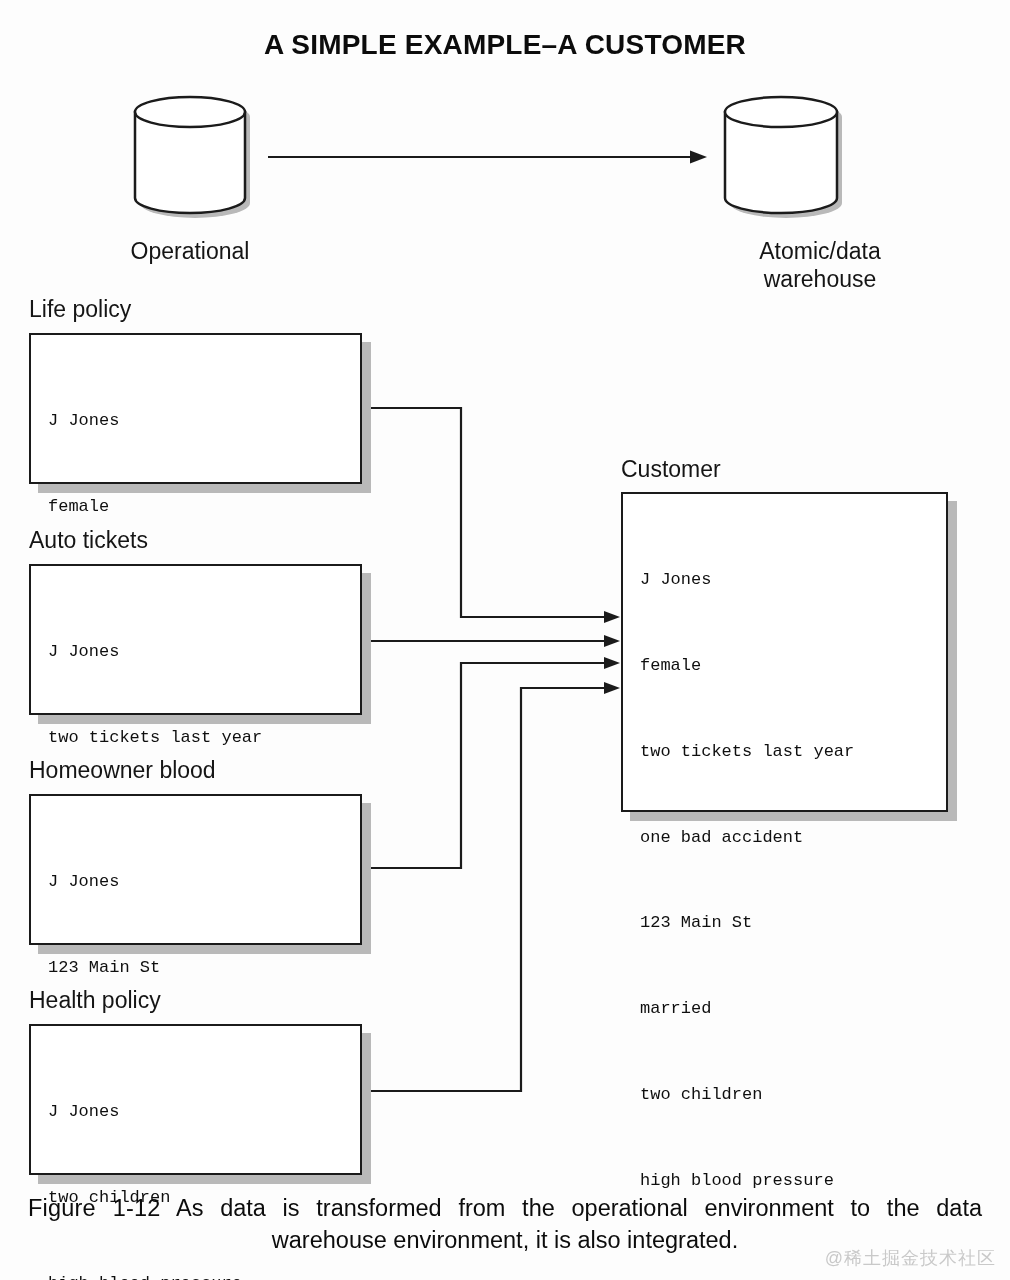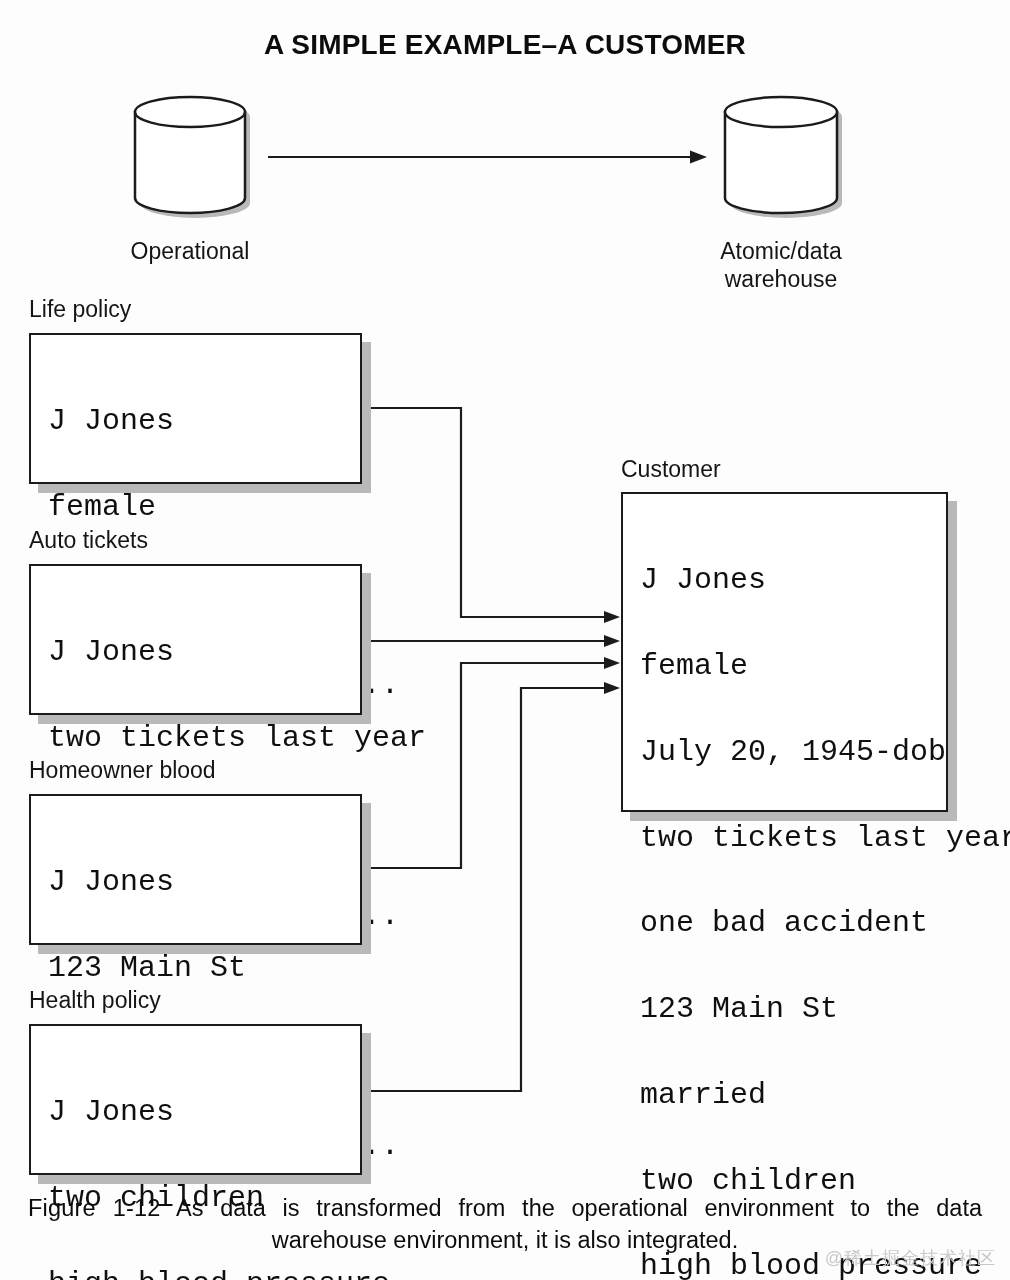--- a/index.html
+++ b/index.html
@@ -28,21 +28,21 @@
     text-align:left;
     font-size:23px;color:#151515;
   }
   .record-box{
     box-sizing:border-box;
     background:#ffffff;
     border:2px solid #1b1b1b;
     box-shadow:9px 9px 0 0 #b9b9b9;
     padding:15px 4px 0 17px;
     font-family:"Liberation Mono","DejaVu Sans Mono",monospace;
-    font-size:30px;line-height:28.6px;
+    font-size:17px;line-height:28.6px;
     color:#0f0f0f;
     white-space:pre;
   }
   .policy-box{left:29px;width:333px;height:151px;}
   .customer-box{left:621px;top:492px;width:327px;height:320px;}
   .dots-row{margin-top:6px;letter-spacing:.5px;}
   .caption{
     left:28px;top:1192px;width:954px;
     font-size:23.5px;line-height:32px;color:#0c0c0c;
   }
@@ -99,21 +99,21 @@
 
     <g stroke="#1b1b1b" fill="none">
       <path d="M362,1091 H521 V688 H604" stroke-width="2.2"></path>
       <polygon points="620,688 604,682 604,694" fill="#1b1b1b" stroke="none"></polygon>
     </g>
   </svg>
 
   <div class="abs title">A SIMPLE EXAMPLE–A CUSTOMER</div>
 
   <div class="abs cyl-label" style="left:90px;top:237px;width:200px;">Operational</div>
-  <div class="abs cyl-label" style="left:681px;top:237px;width:200px;">
+  <div class="abs cyl-label" style="left:720px;top:237px;width:200px;">
     <div>Atomic/data</div>
     <div>warehouse</div>
   </div>
 
   <div class="abs box-label" style="left:29px;top:296px;width:333px;">Life policy</div>
   <div class="abs record-box policy-box" style="top:333px;">
     <div>J Jones</div>
     <div>female</div>
     <div>July 20, 1945</div>
     <div class="dots-row">...................</div>
@@ -140,21 +140,20 @@
     <div>J Jones</div>
     <div>two children</div>
     <div>high blood pressure</div>
     
   </div>
 
   <div class="abs box-label" style="left:621px;top:456px;width:327px;">Customer</div>
   <div class="abs record-box customer-box">
     <div>J Jones</div>
     <div>female</div>
-    <div>July 20, 1945-dob</div>
     <div>two tickets last year</div>
     <div>one bad accident</div>
     <div>123 Main St</div>
     <div>married</div>
     <div>two children</div>
     <div>high blood pressure</div>
     
   </div>
 
   <div class="abs caption">

